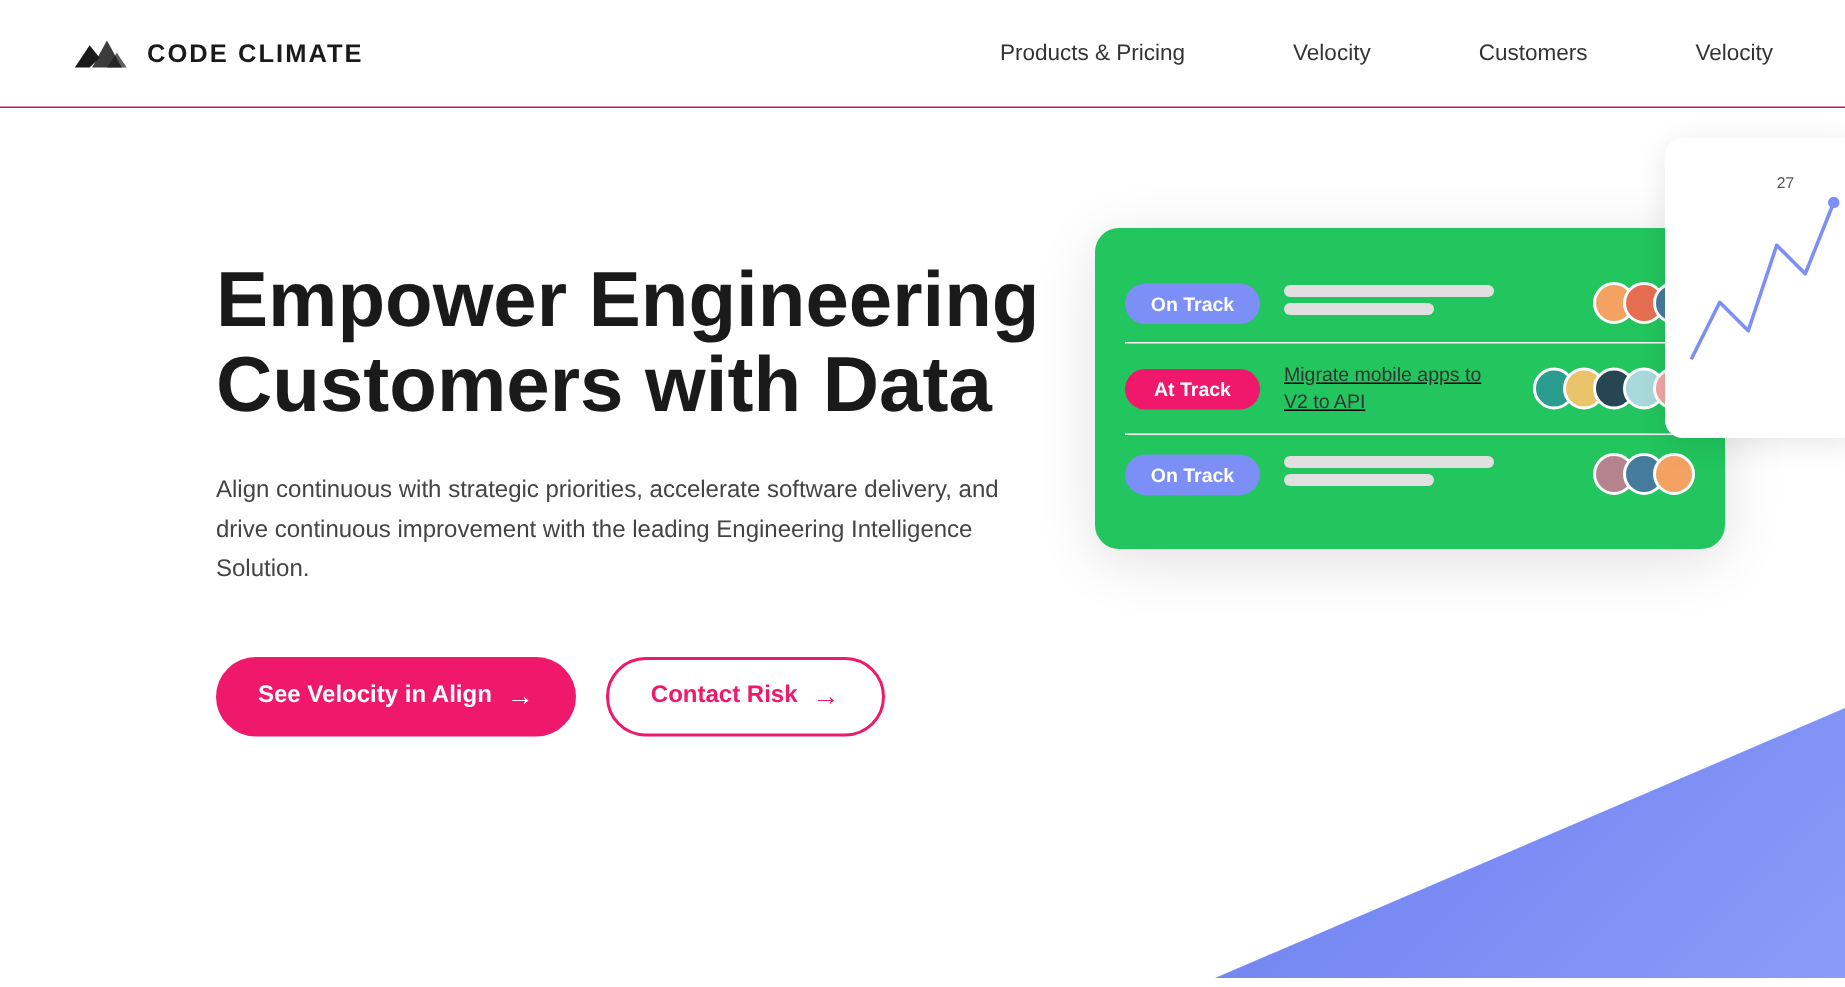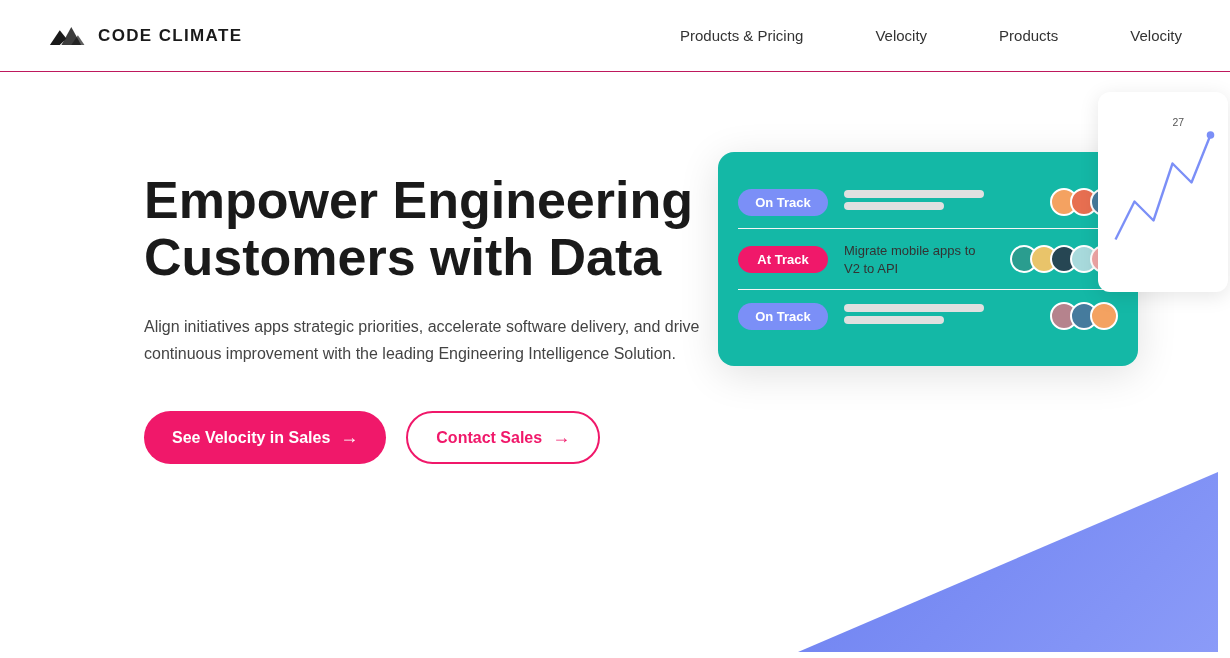--- a/index.html
+++ b/index.html
@@ -119,21 +119,21 @@
       cursor: pointer;
       white-space: nowrap;
     }
     .btn-secondary .arrow {
       font-size: 18px;
     }
 
     
     .hero-visual {
       position: absolute;
-      right: 12px;
+      right: 0;
       top: 20px;
       width: 500px;
       height: 560px;
     }
 
     
     .blue-triangle {
       position: absolute;
       bottom: 0;
       right: 0;
@@ -143,21 +143,21 @@
       clip-path: polygon(0% 100%, 100% 0%, 100% 100%);
       z-index: 0;
     }
 
     
     .dashboard-card {
       position: absolute;
       top: 60px;
       left: 0;
       width: 420px;
-      background: #14b8a6;
+      background: #22c55e;
       border-radius: 16px;
       box-shadow: 0 8px 40px rgba(0,0,0,0.12);
       padding: 24px 20px;
       z-index: 2;
     }
 
     
     .card-row {
       display: flex;
       align-items: center;
@@ -175,20 +175,21 @@
       color: #fff;
       white-space: nowrap;
       min-width: 90px;
       text-align: center;
     }
     .badge-on-track { background: #7b8ff7; }
     .badge-at-risk { background: #f0186a; }
 
     .card-info {
       flex: 1;
+      text-decoration: underline;
     }
     .card-bar {
       height: 8px;
       background: #e0e0e0;
       border-radius: 4px;
       margin-bottom: 4px;
     }
     .card-bar-wide { width: 140px; }
     .card-bar-narrow { width: 100px; }
     .card-label {
@@ -276,40 +277,40 @@
 
       <path d="M2 28 L14 10 L22 20 L14 28Z" fill="#1a1a1a"></path>
       <path d="M16 28 L28 6 L40 28Z" fill="#1a1a1a" opacity="0.85"></path>
       <path d="M28 28 L36 16 L44 28Z" fill="#1a1a1a" opacity="0.7"></path>
     </svg>
     <span class="logo-text">CODE CLIMATE</span>
   </div>
   <nav>
     <a>Products &amp; Pricing</a>
     <a>Velocity</a>
-    <a>Products</a>
+    <a>Customers</a>
     <a>Velocity</a>
   </nav>
 </header>
 
 <main>
 
   <div class="hero-copy">
     <h1 class="hero-headline">
       <span>Empower Engineering</span><br>
       <span>Customers with Data</span>
     </h1>
-    <p class="hero-subtext">Align initiatives apps strategic priorities, accelerate software delivery, and drive continuous improvement with the leading Engineering Intelligence Solution.</p>
+    <p class="hero-subtext">Align continuous with strategic priorities, accelerate software delivery, and drive continuous improvement with the leading Engineering Intelligence Solution.</p>
     <div class="cta-row">
       <button class="btn-primary">
-        <span>See Velocity in Sales</span>
+        <span>See Velocity in Align</span>
         <span class="arrow">→</span>
       </button>
       <button class="btn-secondary">
-        <span>Contact Sales</span>
+        <span>Contact Risk</span>
         <span class="arrow">→</span>
       </button>
     </div>
   </div>
 
   <div class="hero-visual">
 
     <div class="blue-triangle"></div>
 
     <div class="chart-stub">

